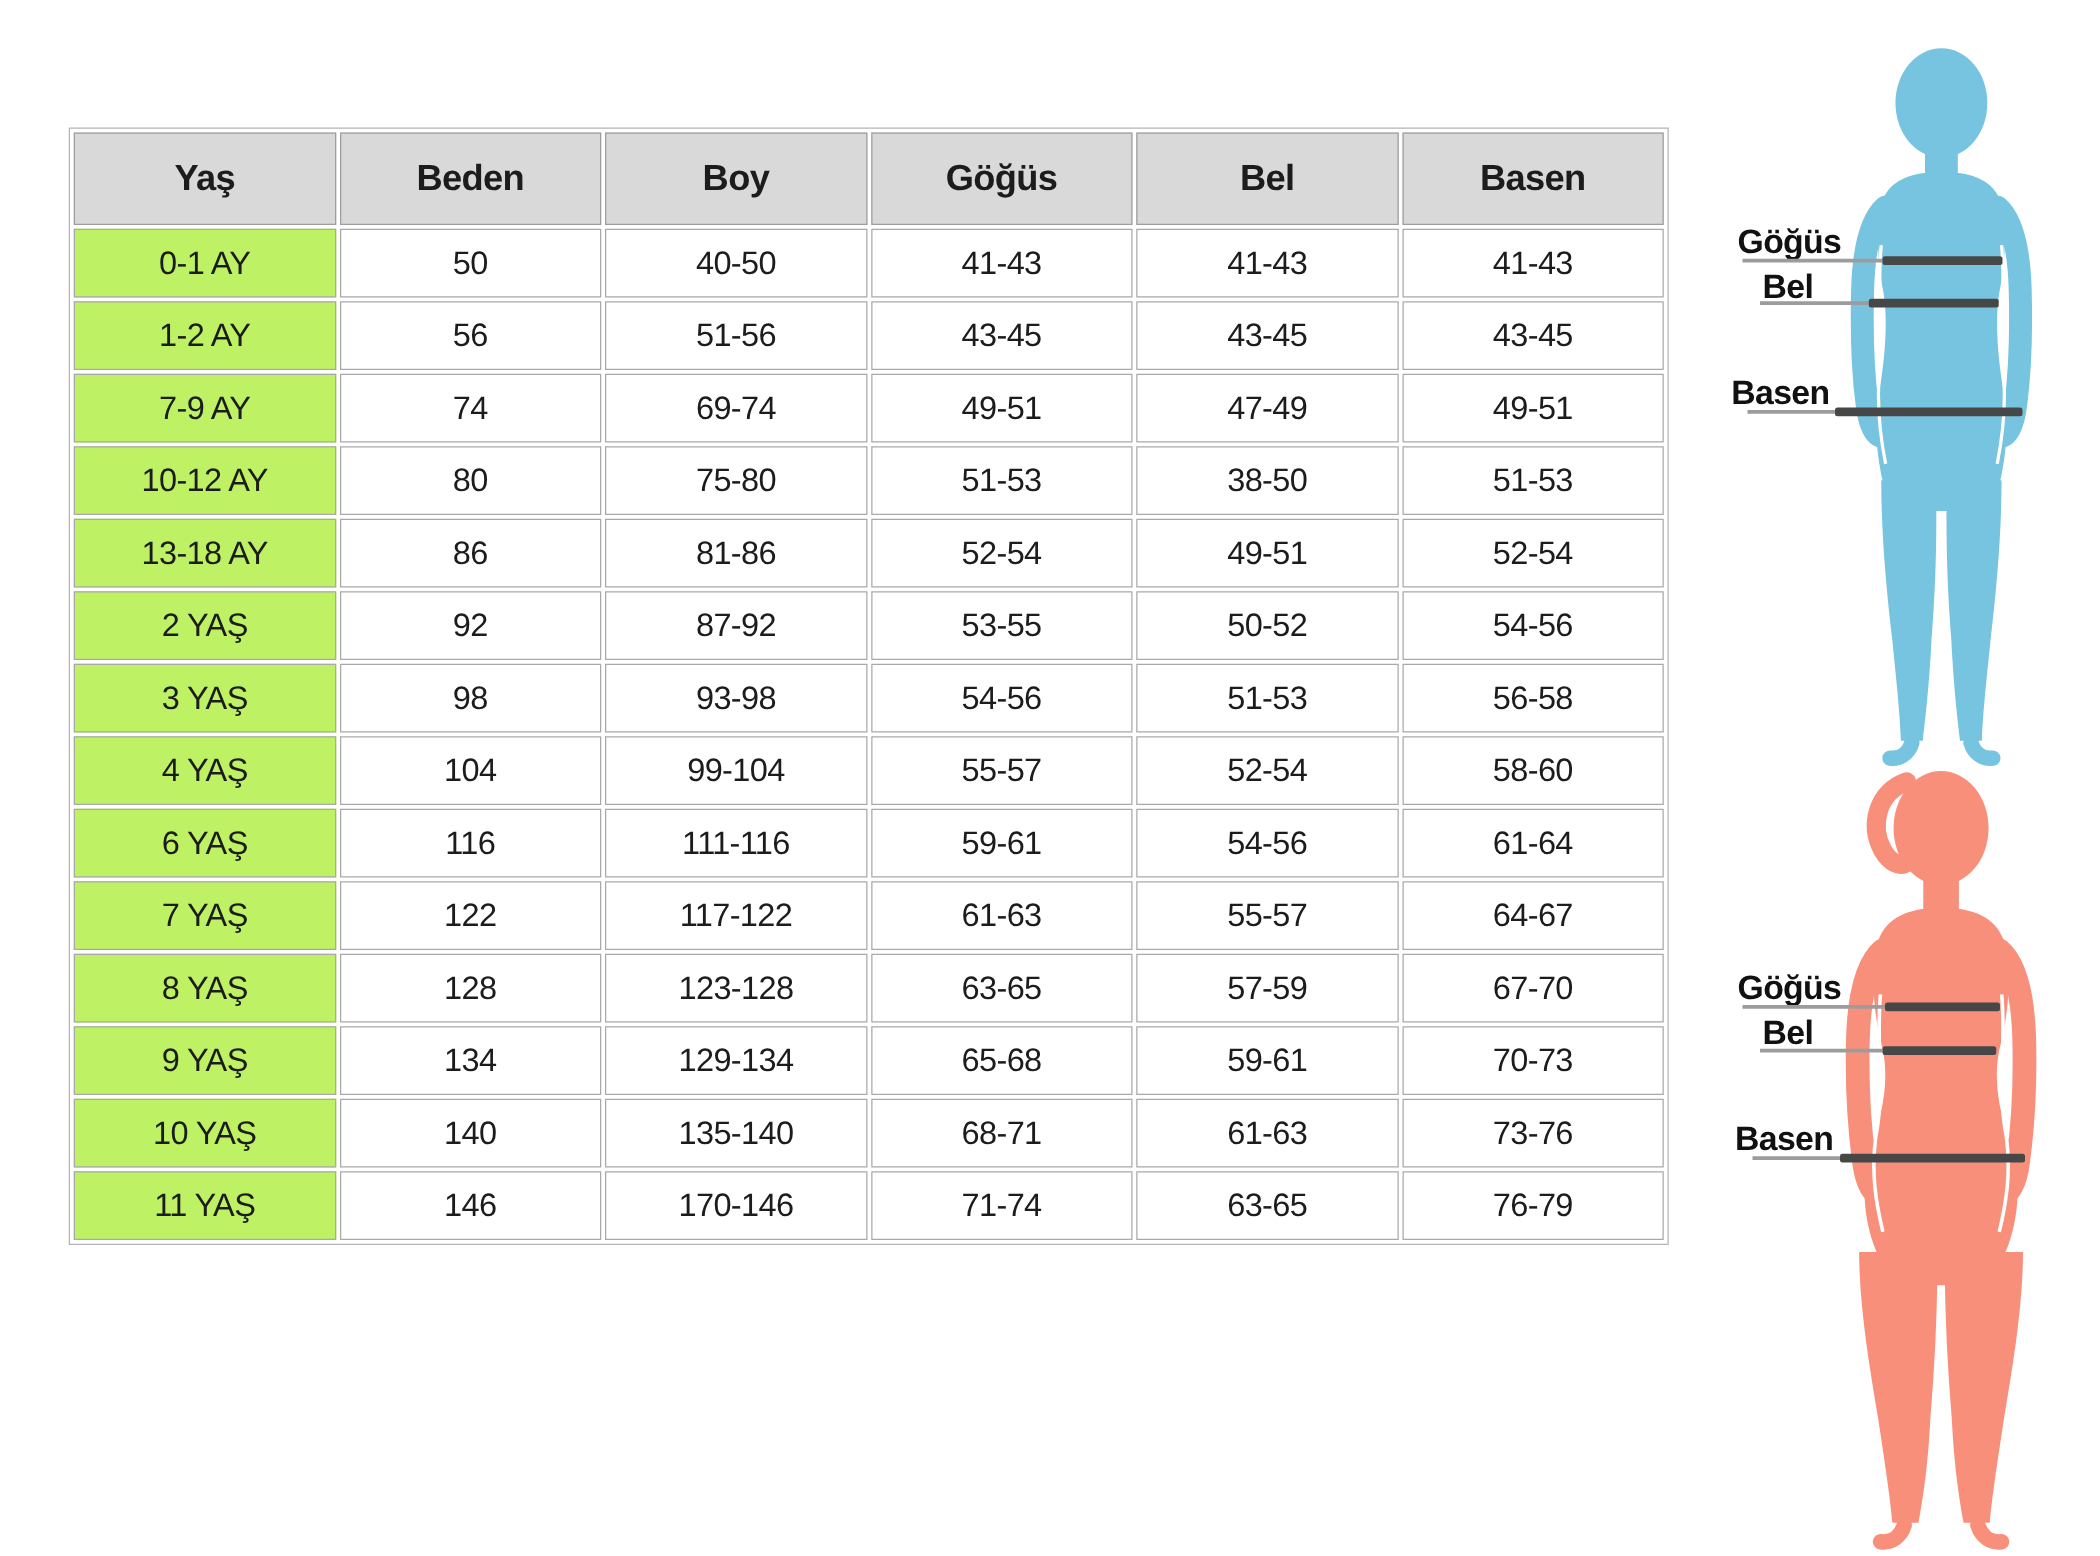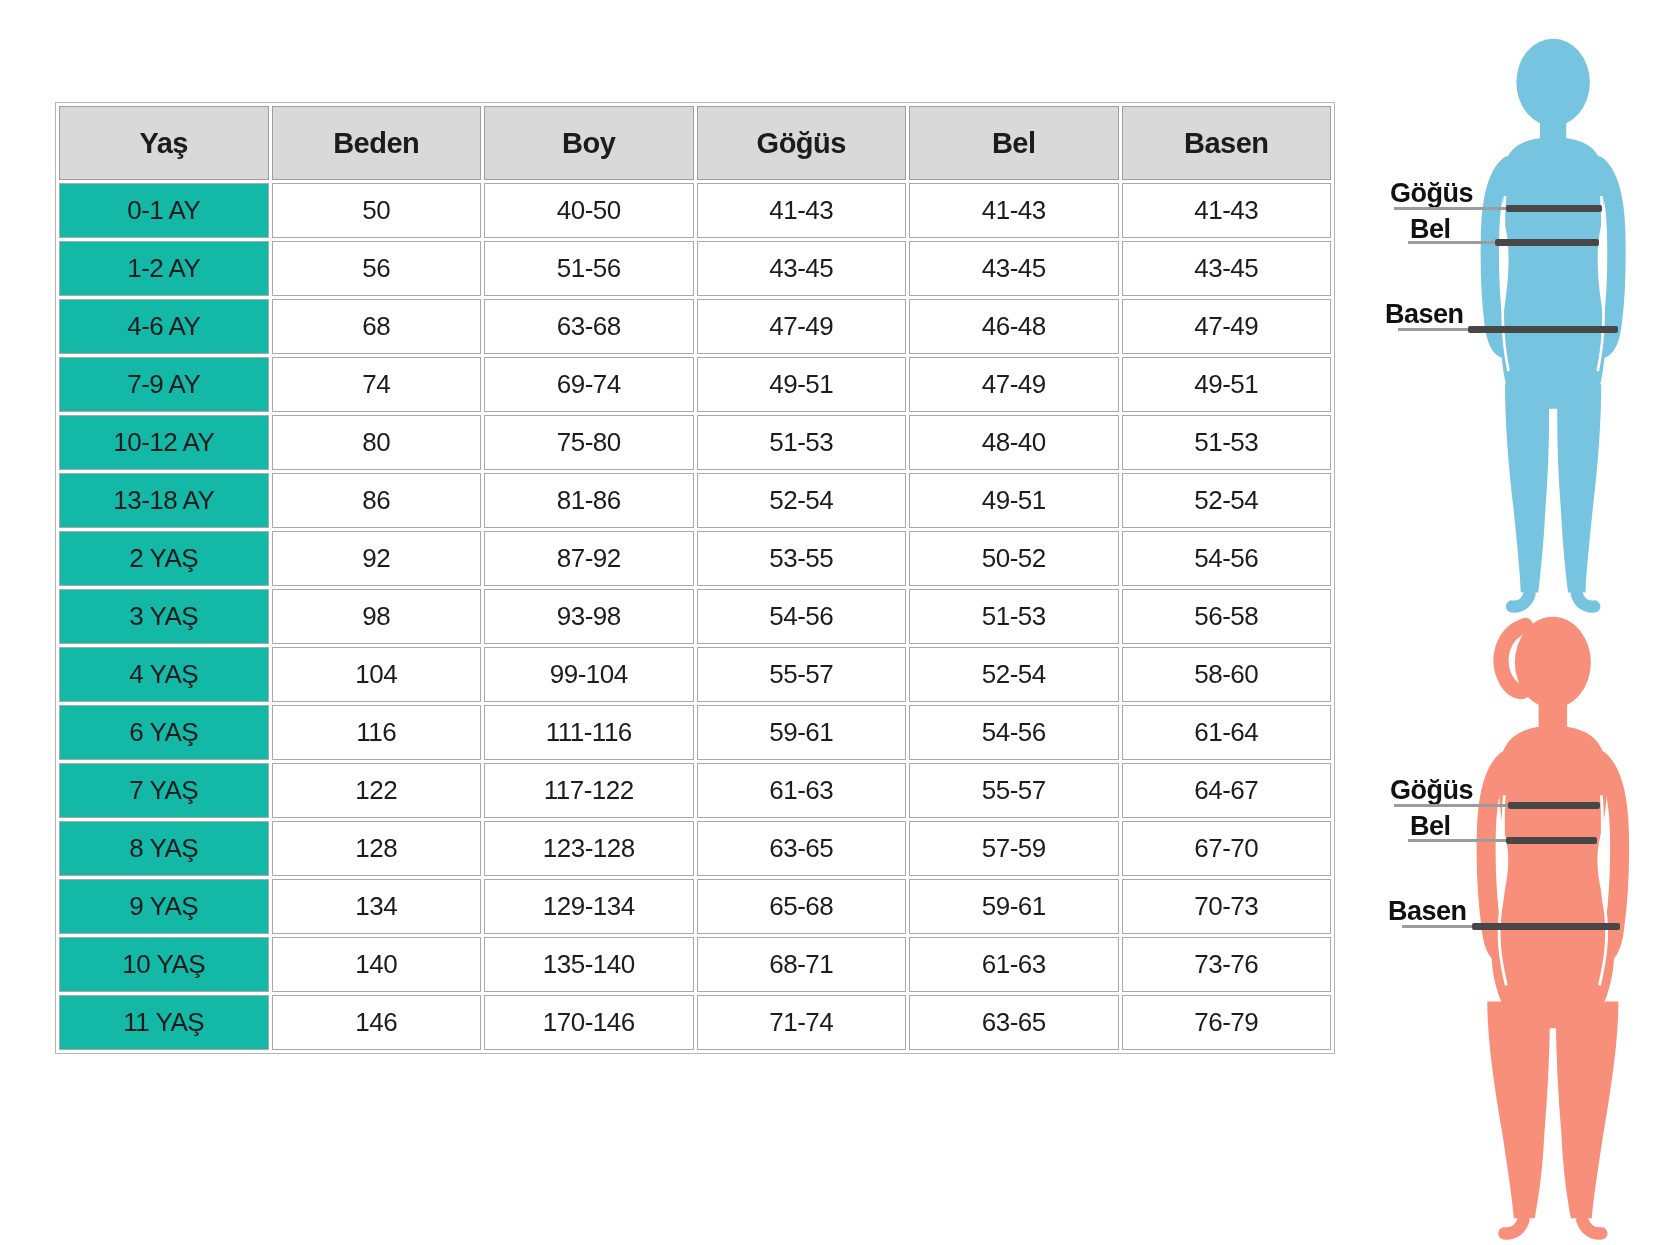--- a/index.html
+++ b/index.html
@@ -14,21 +14,21 @@
     table-layout:fixed;background:#ffffff;border:1px solid #b5b5b5;
   }
   table.size-table th{
     background:#d9d9d9;border:1px solid #9e9e9e;height:70px;
     font-size:29px;font-weight:bold;text-align:center;letter-spacing:-0.5px;
   }
   table.size-table td{
     background:#ffffff;border:1px solid #a9a9a9;height:51px;
     font-size:26px;text-align:center;letter-spacing:-0.5px;color:#1c1c1c;
   }
-  table.size-table td.rowhead{background:#14b8a6;}
+  table.size-table td.rowhead{background:#bef264;}
   
   .mlabel{
     position:absolute;font-size:27px;font-weight:bold;color:#111;
     letter-spacing:-0.5px;white-space:nowrap;
   }
   .line-thin{position:absolute;height:3px;background:#9c9c9c;}
   .line-thick{position:absolute;height:7px;background:#474747;border-radius:2px;}
   
   .fig{position:absolute;}
 </style>
@@ -57,41 +57,33 @@
       </tr>
       <tr>
         <td class="rowhead">1-2 AY</td>
         <td>56</td>
         <td>51-56</td>
         <td>43-45</td>
         <td>43-45</td>
         <td>43-45</td>
       </tr>
       <tr>
-        <td class="rowhead">4-6 AY</td>
-        <td>68</td>
-        <td>63-68</td>
-        <td>47-49</td>
-        <td>46-48</td>
-        <td>47-49</td>
-      </tr>
-      <tr>
         <td class="rowhead">7-9 AY</td>
         <td>74</td>
         <td>69-74</td>
         <td>49-51</td>
         <td>47-49</td>
         <td>49-51</td>
       </tr>
       <tr>
         <td class="rowhead">10-12 AY</td>
         <td>80</td>
         <td>75-80</td>
         <td>51-53</td>
-        <td>48-40</td>
+        <td>38-50</td>
         <td>51-53</td>
       </tr>
       <tr>
         <td class="rowhead">13-18 AY</td>
         <td>86</td>
         <td>81-86</td>
         <td>52-54</td>
         <td>49-51</td>
         <td>52-54</td>
       </tr>

